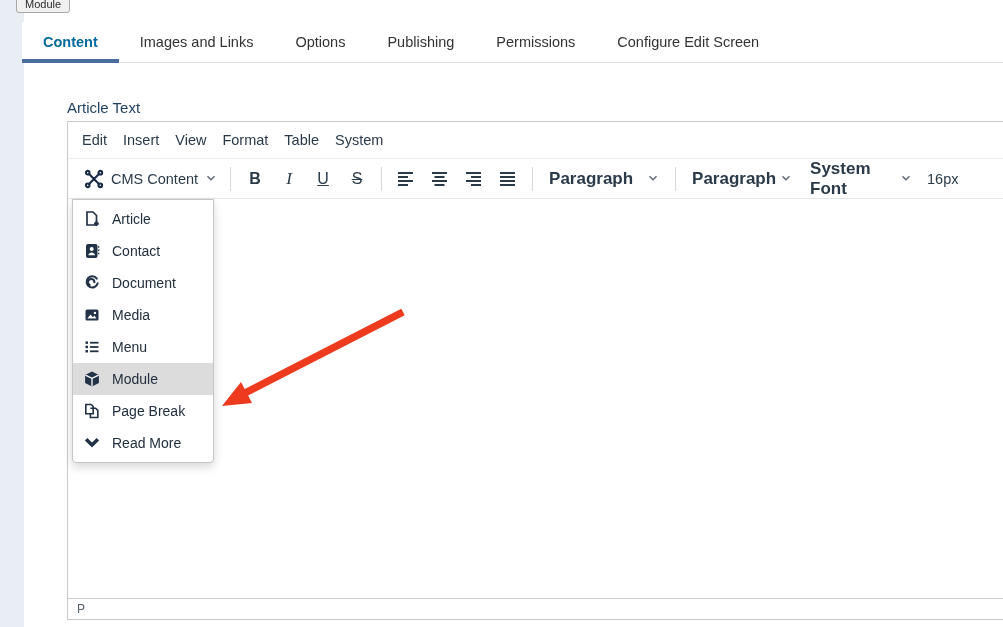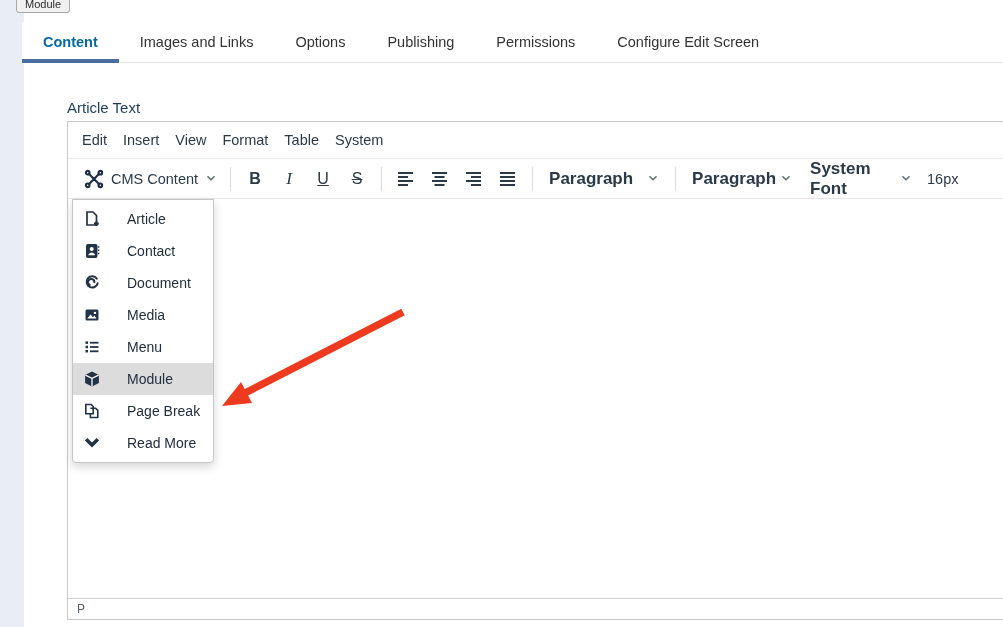--- a/index.html
+++ b/index.html
@@ -45,21 +45,21 @@
   .w1 { width:128px; } .w2 { width:118px; } .w3 { width:120px; }
   .size-lbl { font-size:14.5px; color:#2b3a49; margin-left:6px; }
   .editor-body { flex:1 1 auto; background:#fff; }
   .statusbar { height:21px; border-top:1px solid #cfcfcf; display:flex; align-items:center;
     padding-left:9px; font-size:12px; color:#55606a; flex:0 0 auto; }
 
   
   .dropdown { position:absolute; left:72px; top:199px; width:142px; background:#fff;
     border:1px solid #c5c5c5; border-radius:0 0 4px 4px; box-shadow:0 4px 10px rgba(0,0,0,.16);
     padding:3px 0; z-index:20; }
-  .ditem { height:32px; display:flex; align-items:center; gap:26px; padding:0 10px;
+  .ditem { height:32px; display:flex; align-items:center; gap:11px; padding:0 10px;
     font-size:14px; color:#222f3e; cursor:pointer; white-space:nowrap; }
   .ditem.hl { background:#dcdcdc; }
   .dicon { width:18px; height:18px; flex:0 0 auto; display:flex; align-items:center; }
 
   .arrow-overlay { position:absolute; left:0; top:0; width:1003px; height:627px;
     pointer-events:none; z-index:30; }
 </style>
 </head>
 <body>
 

